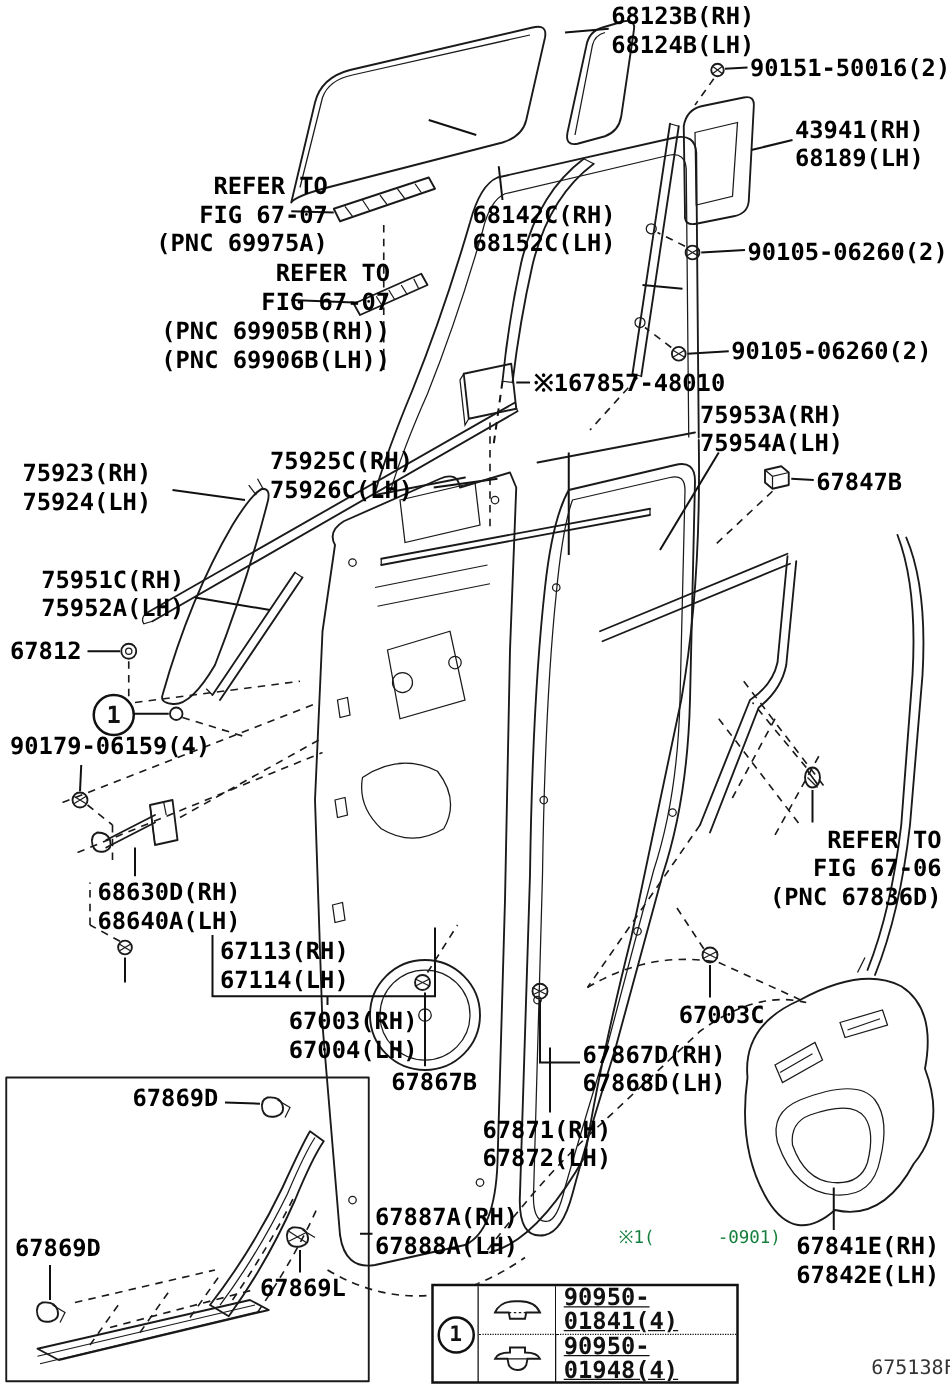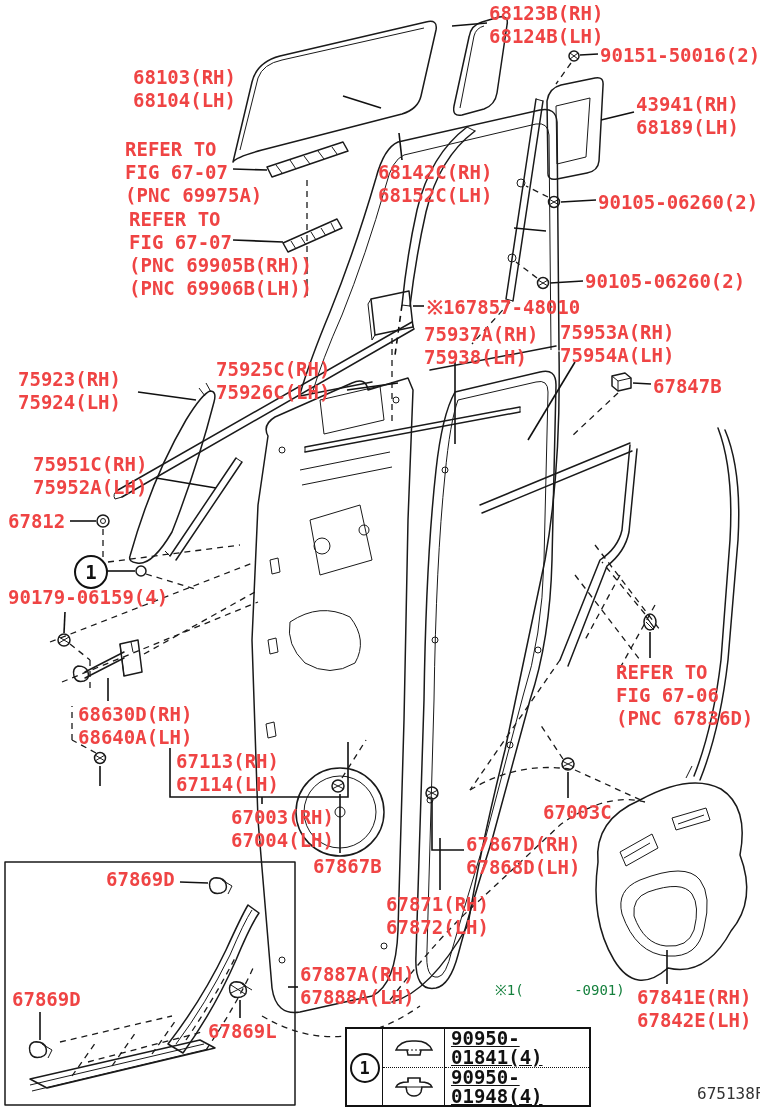--- a/index.html
+++ b/index.html
@@ -1,20 +1,20 @@
 <!DOCTYPE html>
 <html><head>
 <meta charset="utf-8">
 <style>
   html,body{margin:0;padding:0;background:#fff;}
   #stage{position:relative;width:760px;height:1112px;background:#ffffff;overflow:hidden;
          font-family:"DejaVu Sans Mono",monospace;color:#111;}
   #drawing{position:absolute;left:0;top:0;width:760px;height:1112px;}
-  .lbl{position:absolute;font:bold 19px/23px "DejaVu Sans Mono",monospace;color:#ef4444;
-       white-space:nowrap;letter-spacing:0px;}
+  .lbl{position:absolute;font:bold 19px/23px "DejaVu Sans Mono",monospace;color:#000000;
+       white-space:nowrap;letter-spacing:0px;text-align:right;}
   .lbl span{display:block;}
   .callout{position:absolute;width:30px;height:30px;border:2.5px solid #111;border-radius:50%;
        font:bold 19px/30px "DejaVu Sans Mono",monospace;text-align:center;background:#fff;}
   .note{position:absolute;font:14px/18px "DejaVu Sans Mono",monospace;color:#15803d;white-space:pre;}
   .fig-code{position:absolute;font:16px/20px "DejaVu Sans Mono",monospace;color:#333;}
   .parts-table{position:absolute;left:345px;top:1027px;width:242px;height:76px;
        border:2px solid #111;display:grid;grid-template-columns:36px 62px 1fr;
        grid-template-rows:1fr 1fr;background:#fff;}
   .pt-marker{grid-row:1/3;border-right:1.5px solid #111;display:flex;align-items:center;justify-content:center;}
   .pt-marker .circ{width:26px;height:26px;border:2px solid #111;border-radius:50%;
@@ -294,24 +294,20 @@
     </g>
   </svg>
 
   <div class="lbl" style="left:489px;top:2px">
       <span>68123B(RH)</span>
       <span>68124B(LH)</span>
     </div>
   <div class="lbl" style="left:600px;top:44px">
       <span>90151-50016(2)</span>
     </div>
-  <div class="lbl" style="left:133px;top:66px">
-      <span>68103(RH)</span>
-      <span>68104(LH)</span>
-    </div>
   <div class="lbl" style="left:636px;top:93px">
       <span>43941(RH)</span>
       <span>68189(LH)</span>
     </div>
   <div class="lbl" style="left:125px;top:138px">
       <span>REFER TO</span>
       <span>FIG 67-07</span>
       <span>(PNC 69975A)</span>
     </div>
   <div class="lbl" style="left:378px;top:161px">
@@ -325,24 +321,20 @@
       <span>90105-06260(2)</span>
     </div>
   <div class="lbl" style="left:129px;top:208px">
       <span>REFER TO</span>
       <span>FIG 67-07</span>
       <span>(PNC 69905B(RH))</span>
       <span>(PNC 69906B(LH))</span>
     </div>
   <div class="lbl" style="left:427px;top:296px">
       <span>※167857-48010</span>
-    </div>
-  <div class="lbl" style="left:424px;top:323px">
-      <span>75937A(RH)</span>
-      <span>75938(LH)</span>
     </div>
   <div class="lbl" style="left:560px;top:321px">
       <span>75953A(RH)</span>
       <span>75954A(LH)</span>
     </div>
   <div class="lbl" style="left:18px;top:368px">
       <span>75923(RH)</span>
       <span>75924(LH)</span>
     </div>
   <div class="lbl" style="left:216px;top:358px">

